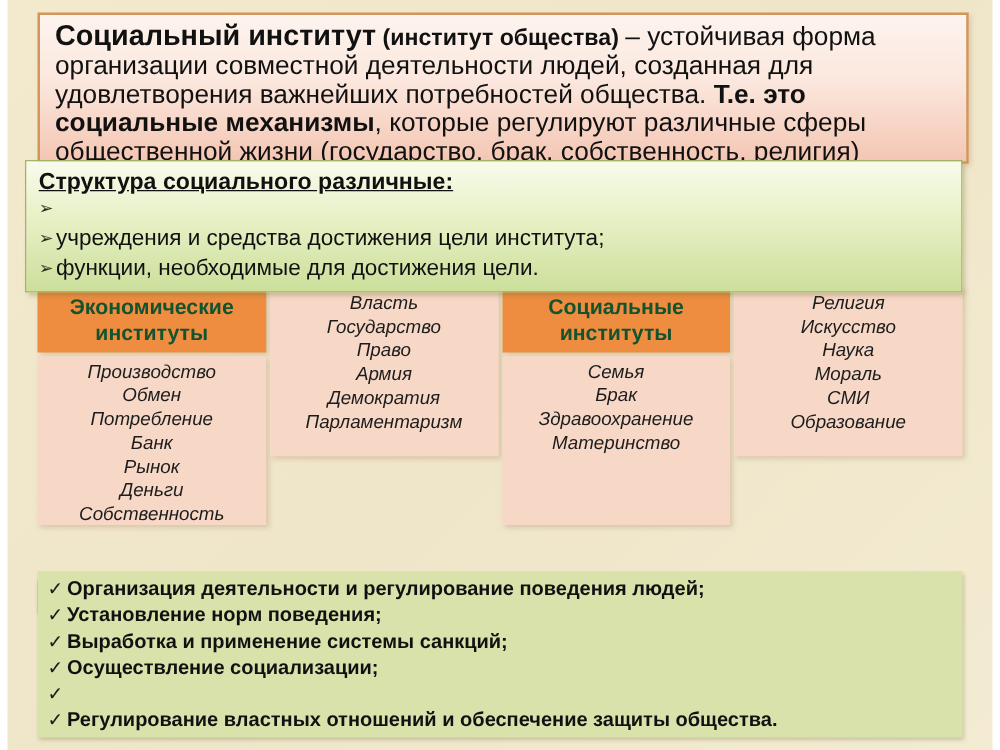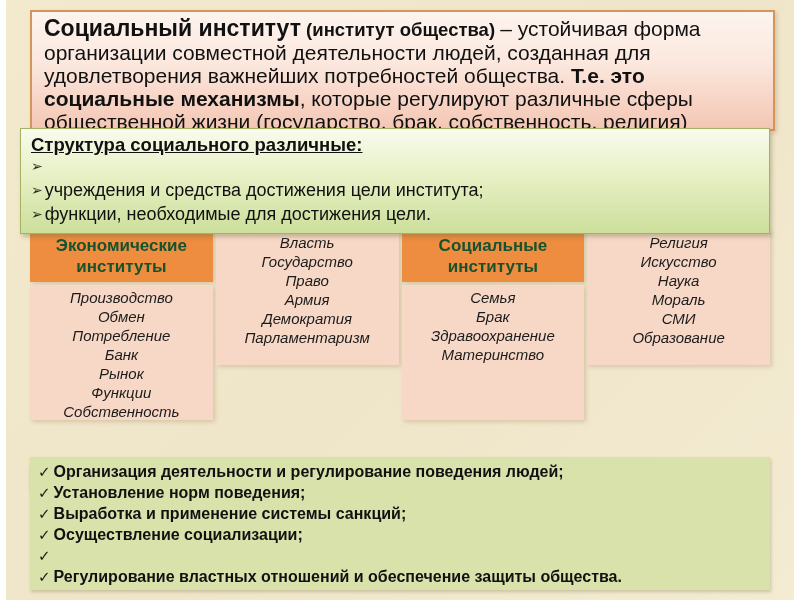--- a/index.html
+++ b/index.html
@@ -112,21 +112,21 @@
   <div class="inst-table">
 
     <div class="inst-col">
       <div class="col-header">Экономические институты</div>
       <div class="col-body">
         <div class="cell">Производство</div>
         <div class="cell">Обмен</div>
         <div class="cell">Потребление</div>
         <div class="cell">Банк</div>
         <div class="cell">Рынок</div>
-        <div class="cell">Функции</div>
+        <div class="cell">Деньги</div>
         <div class="cell">Собственность</div>
       </div>
     </div>
 
     <div class="inst-col">
       <div class="col-body">
         <div class="cell">Власть</div>
         <div class="cell">Государство</div>
         <div class="cell">Право</div>
         <div class="cell">Армия</div>

